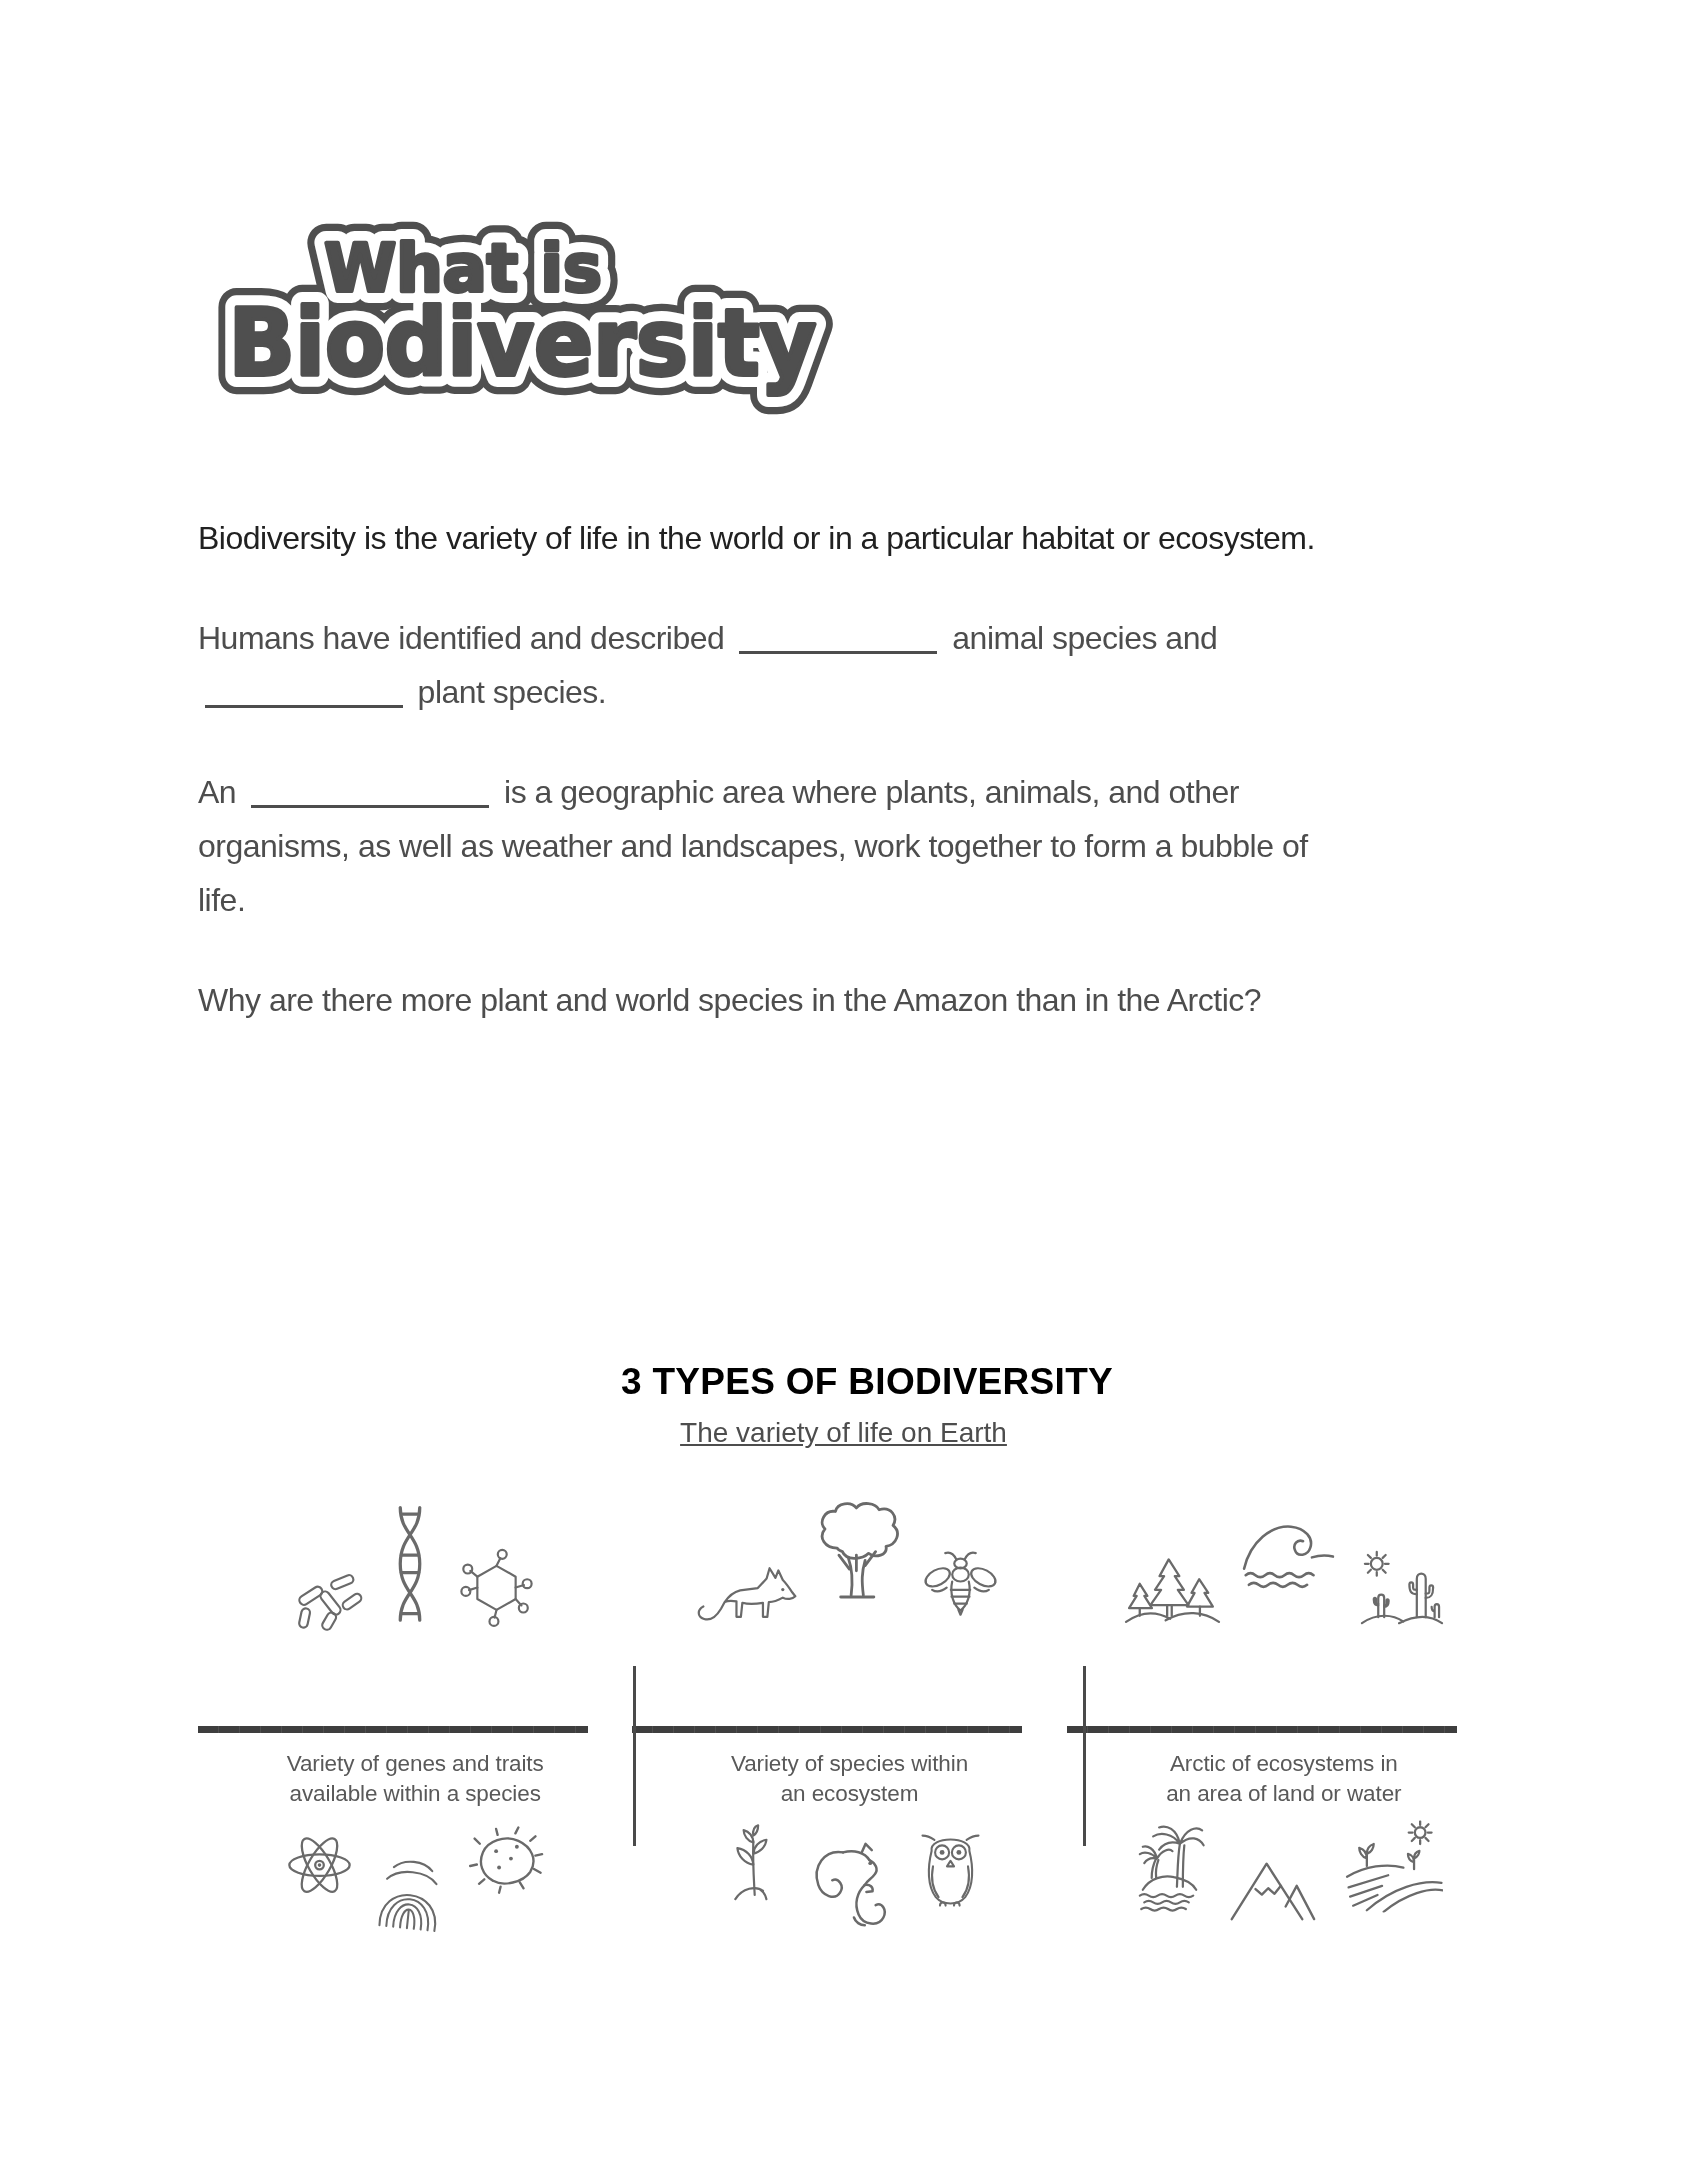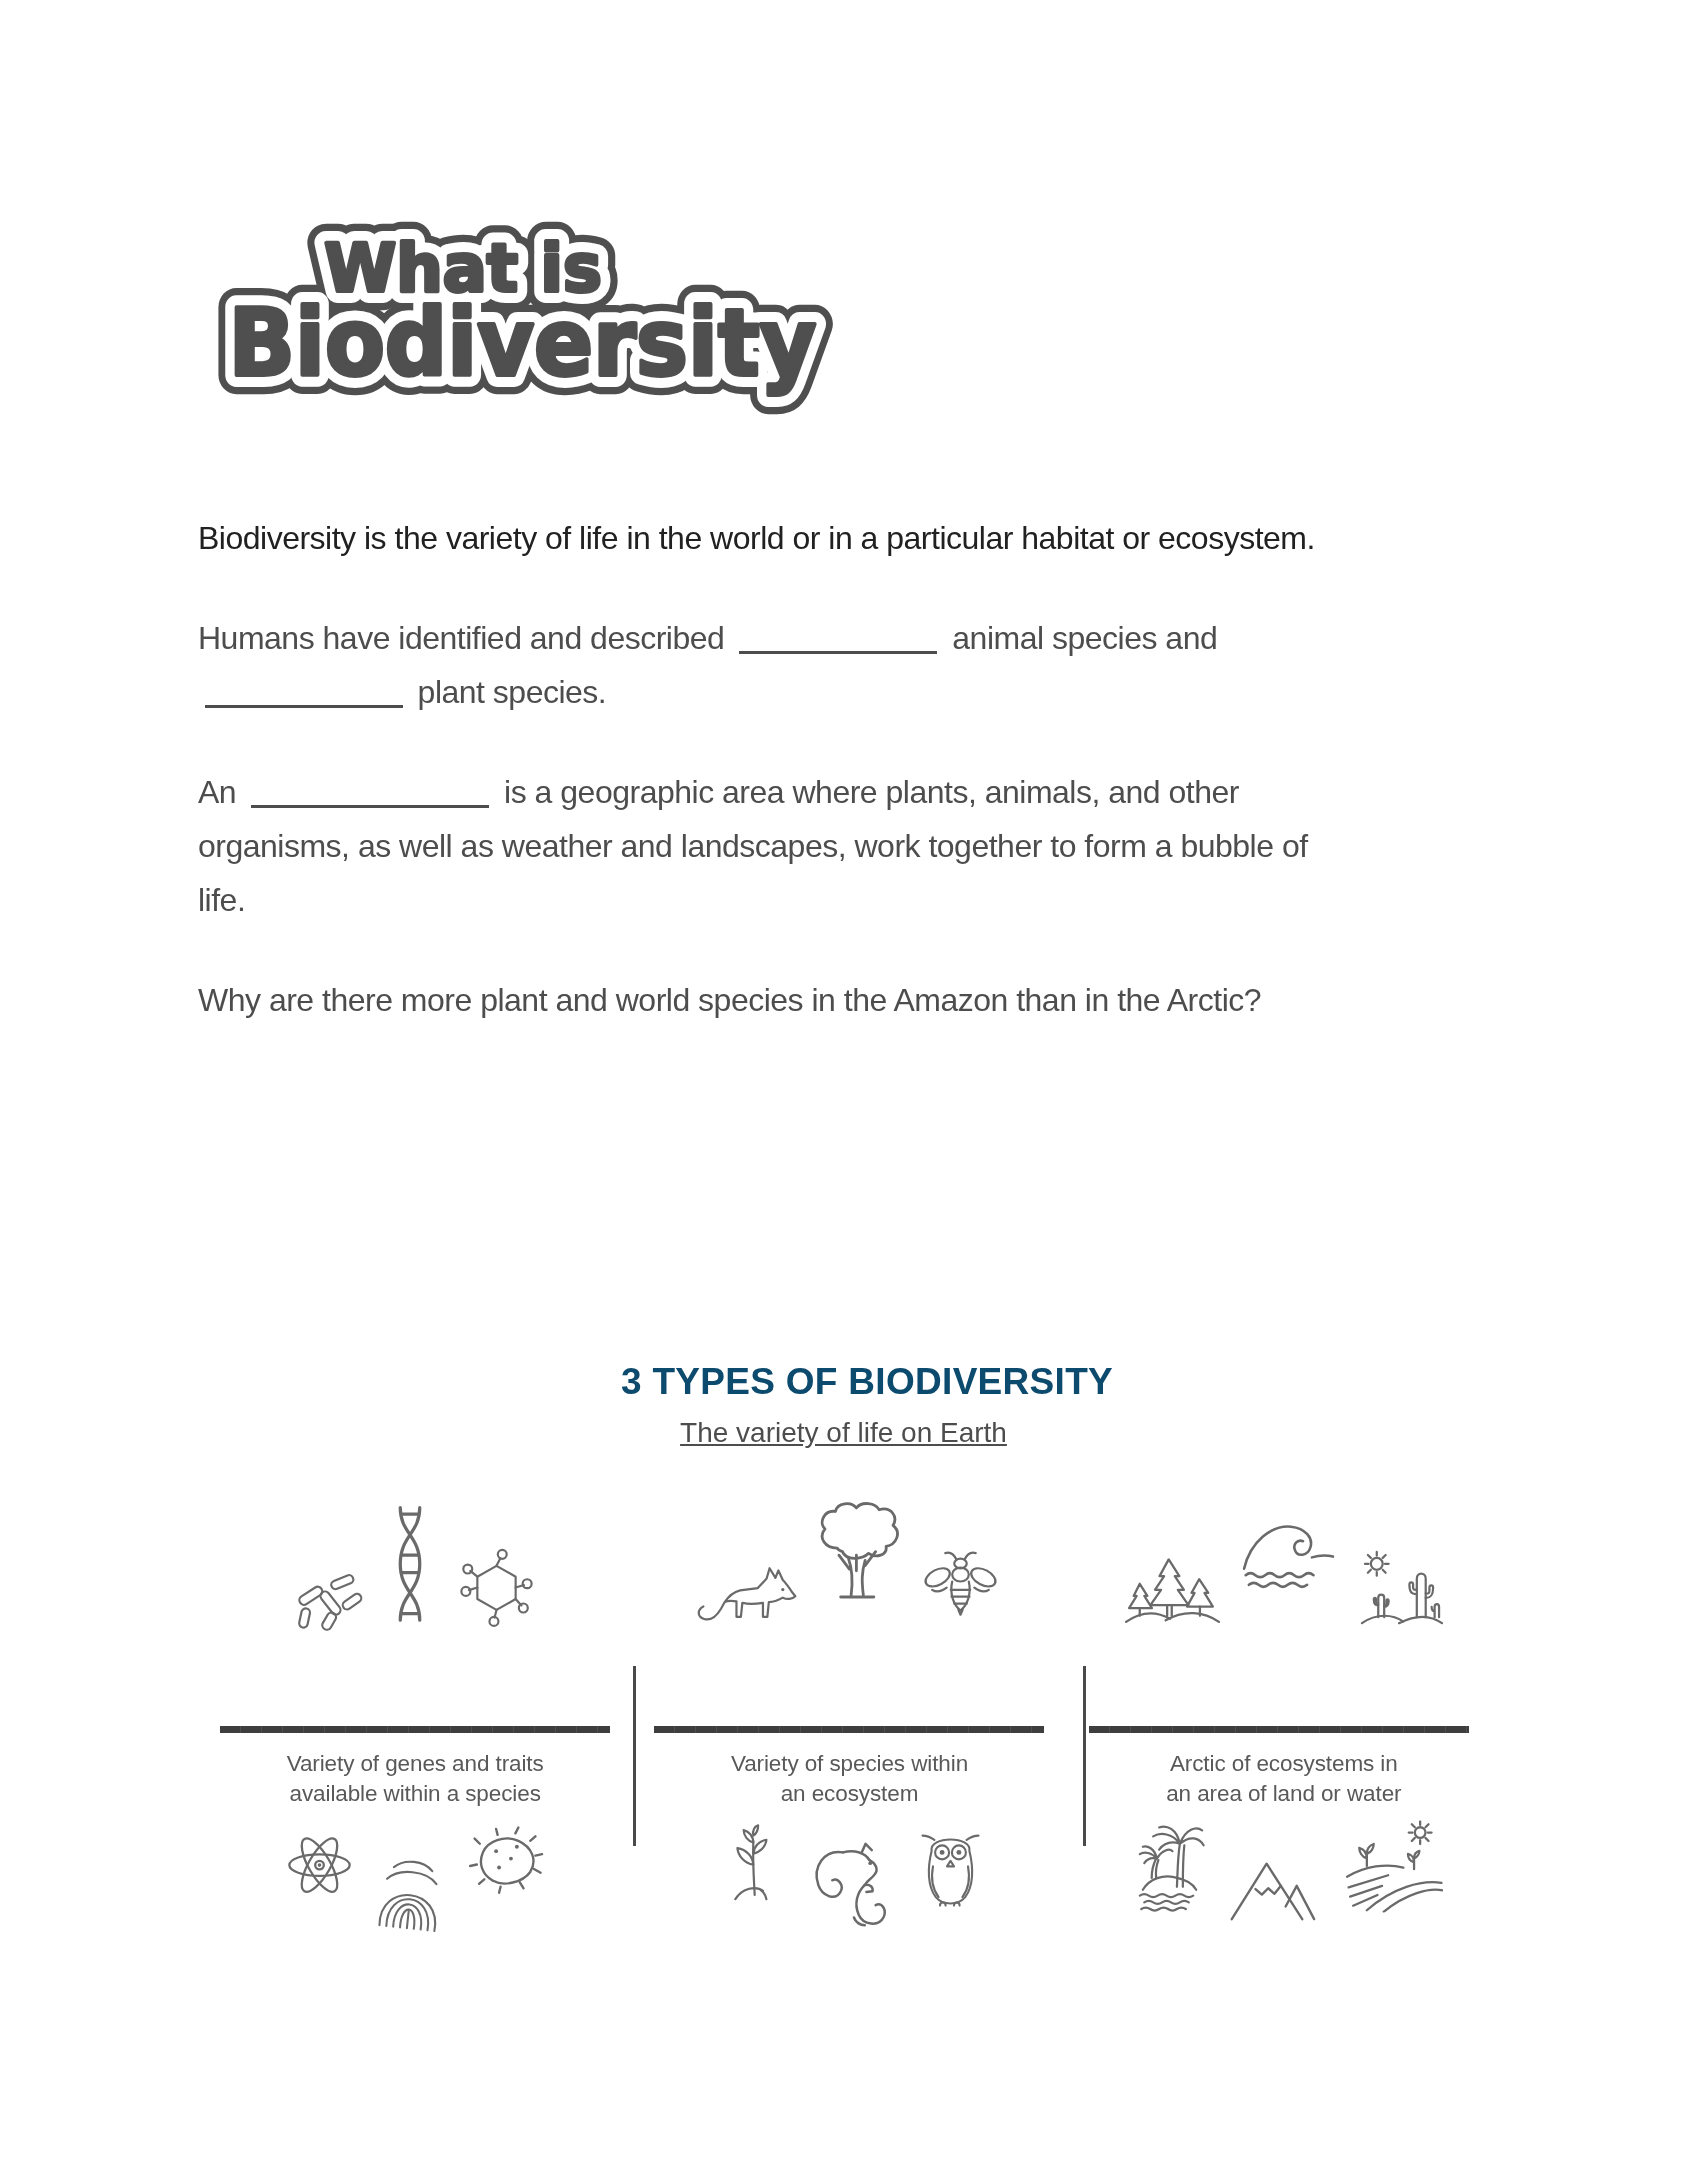--- a/index.html
+++ b/index.html
@@ -16,25 +16,25 @@
   
   .paragraphs{position:absolute;left:198px;top:511px;width:1389px;font-size:32px;letter-spacing:-0.5px;}
   .para{margin:0 0 46px 0;}
   .para .line{line-height:54px;white-space:nowrap;}
   .para-dark{color:#212121;}
   .para-gray{color:#4d4d4d;}
   .blank{display:inline-block;height:0;border-bottom:3.3px solid currentColor;margin:0 6.6px;vertical-align:-5.3px;}
 
   
   .types-head{position:absolute;left:0;top:1360px;width:1687px;text-align:center;}
-  .types-title{font-size:37px;line-height:44px;font-weight:bold;color:#0c4a6e;letter-spacing:0.3px;padding-left:47px;}
+  .types-title{font-size:37px;line-height:44px;font-weight:bold;color:#000000;letter-spacing:0.3px;padding-left:47px;}
   .types-sub{font-size:28px;line-height:33px;color:#4d4d4d;margin-top:12px;text-decoration:underline;}
 
   .grid{position:absolute;left:198px;top:1489px;width:1303px;display:flex;}
-  .col{width:33.333%;display:flex;flex-direction:column;align-items:center;}
+  .col{width:33.333%;display:flex;flex-direction:column;}
   .icons-row{display:flex;justify-content:center;width:100%;}
   .icons-top{height:142px;align-items:flex-end;gap:18.5px;}
   .icons-bottom{height:132px;margin-top:14.6px;align-items:flex-start;gap:17px;}
   .big-blank{margin-top:95px;width:390px;height:6.6px;
              background:repeating-linear-gradient(90deg,#3e3e3e 0 20px,#4f4f4f 20px 21px);}
   .caption{margin-top:16px;text-align:center;font-size:22.5px;line-height:30px;color:#595959;letter-spacing:-0.1px;}
   .vdiv{position:absolute;top:177px;width:3.3px;height:180px;background:#4a4a4a;}
   .vdiv.d1{left:435px;} .vdiv.d2{left:885px;}
 
   

